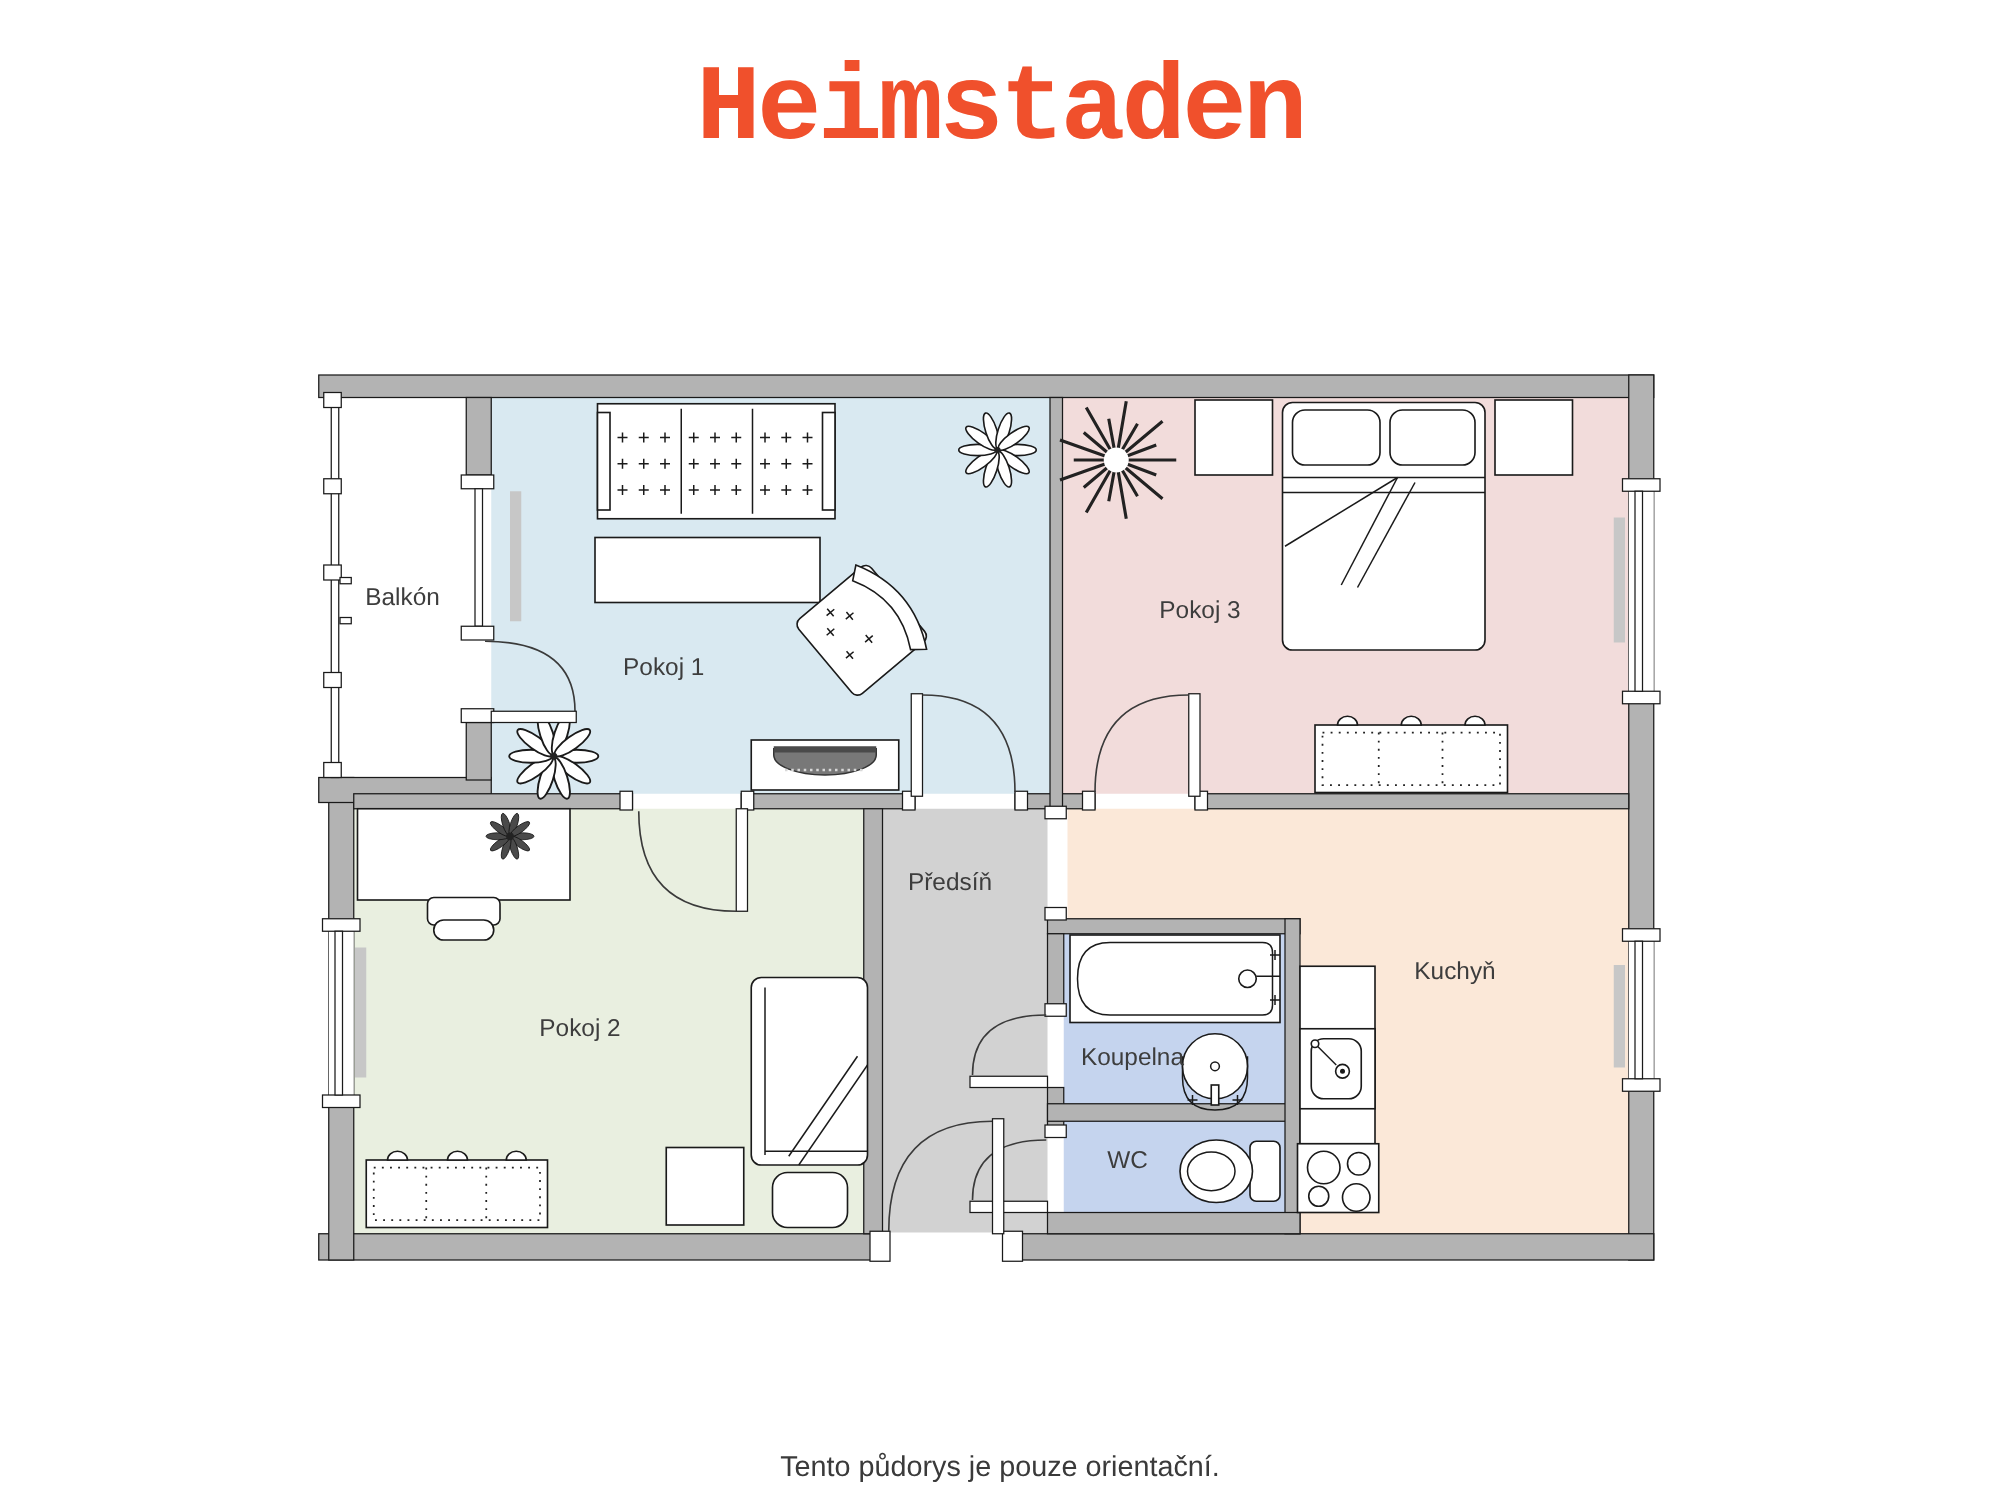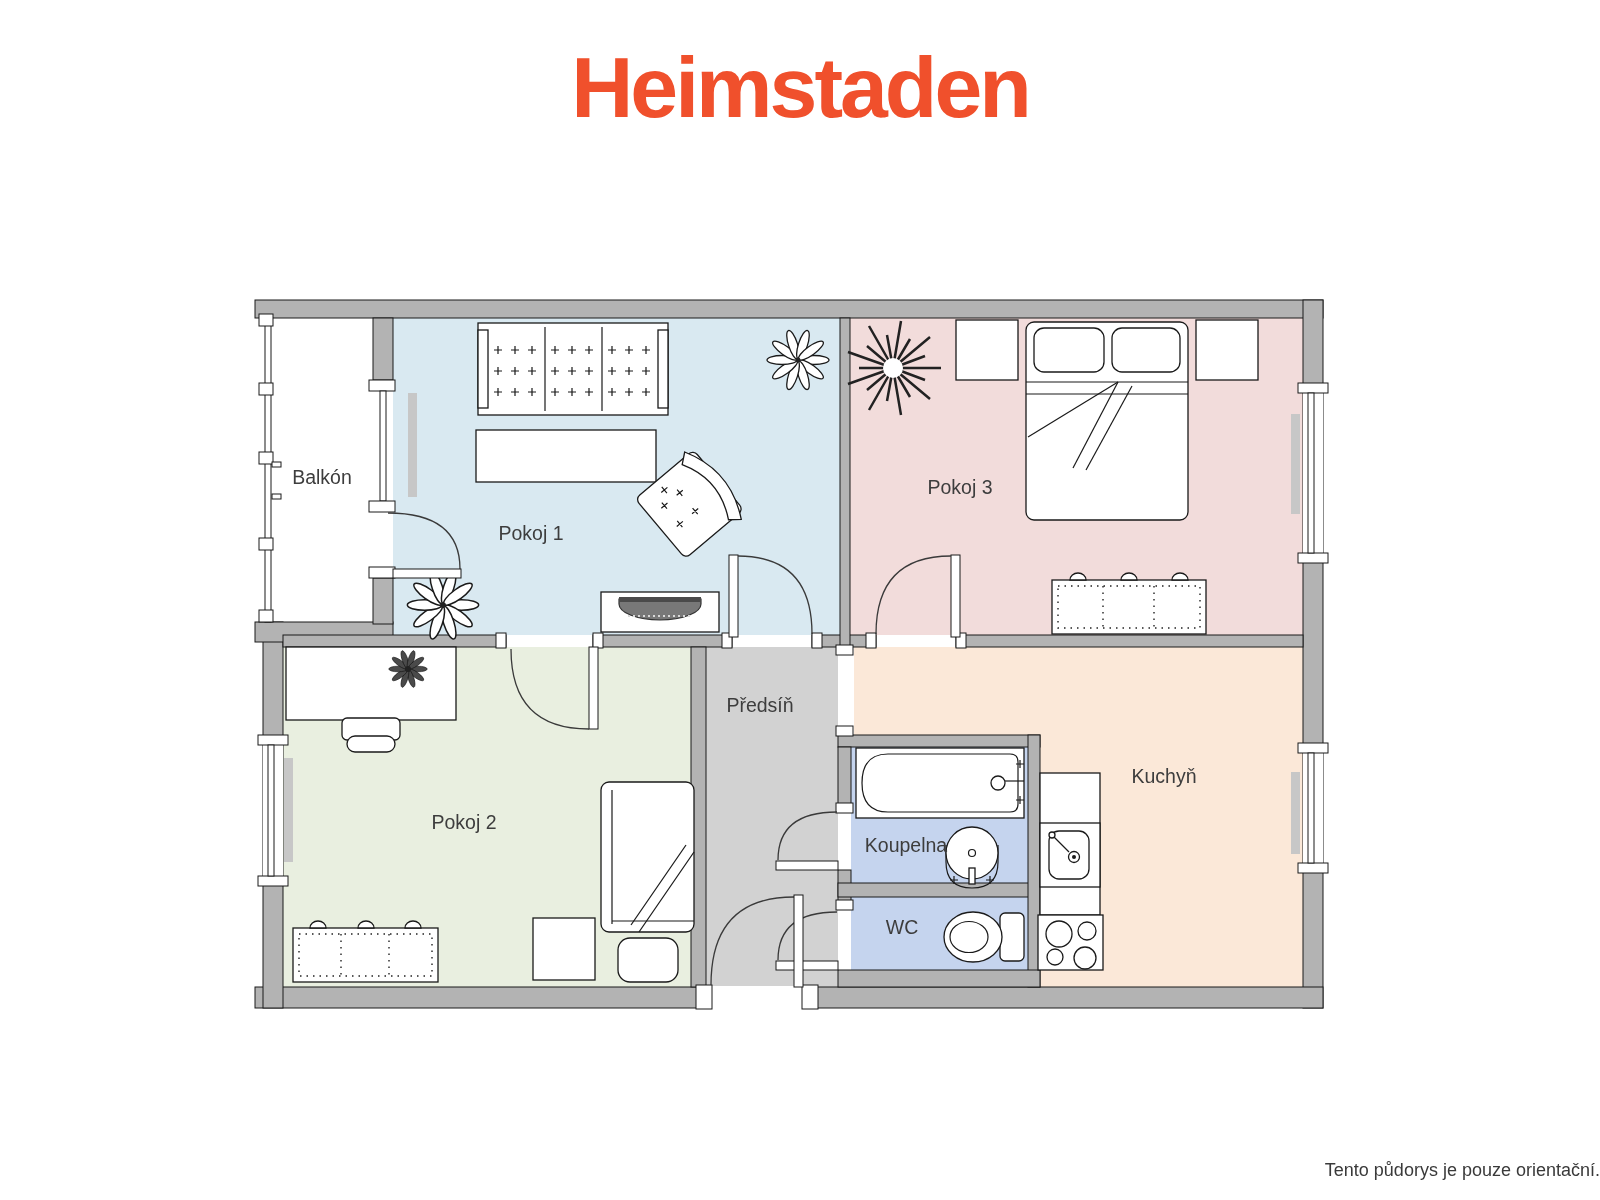--- a/index.html
+++ b/index.html
@@ -3,25 +3,25 @@
 <meta charset="utf-8">
 <style>
   html,body{margin:0;padding:0;}
   body{
     width:1600px;height:1200px;position:relative;background:#ffffff;
     font-family:"Liberation Sans", sans-serif;overflow:hidden;
   }
   .logo{
     position:absolute;top:38px;left:0;width:100%;text-align:center;
     font-size:86px;font-weight:bold;letter-spacing:-3px;color:#F0502C;
-    font-family:Liberation Sans, sans-serif;
+    font-family:Liberation Mono, monospace;
   }
   .footer{
-    position:absolute;top:1160px;left:0;width:100%;text-align:right;
-    font-size:18px;color:#3a3a3a;
+    position:absolute;top:1160px;left:0;width:100%;text-align:center;
+    font-size:23px;color:#3a3a3a;
   }
   .plan{position:absolute;left:238px;top:280px;}
   svg .wall{fill:#B3B3B3;stroke:#1a1a1a;stroke-width:1;}
   svg .gap{fill:#ffffff;stroke:none;}
   svg .jamb{fill:#ffffff;stroke:#1a1a1a;stroke-width:1;}
   svg .furn{fill:#ffffff;stroke:#1a1a1a;stroke-width:1.3;}
   svg .thin{fill:none;stroke:#1a1a1a;stroke-width:1.2;}
   svg .arc{fill:none;stroke:#3a3a3a;stroke-width:1.3;}
   svg .rad{fill:#c7c7c7;stroke:none;}
   svg .lbl{font-family:"Liberation Sans",sans-serif;font-size:19.5px;fill:#3d3d3d;text-anchor:middle;}

